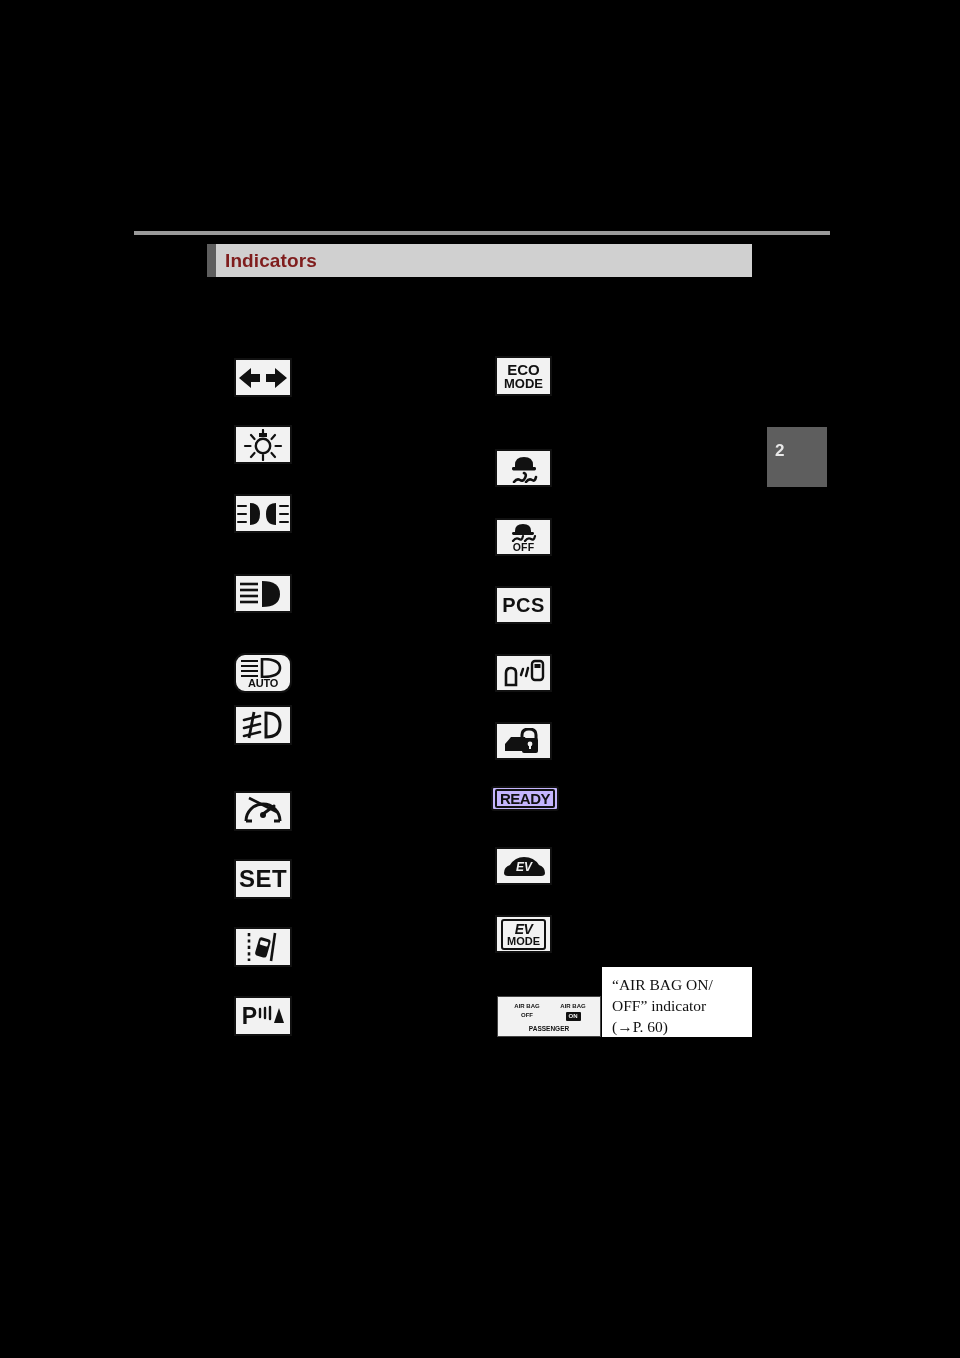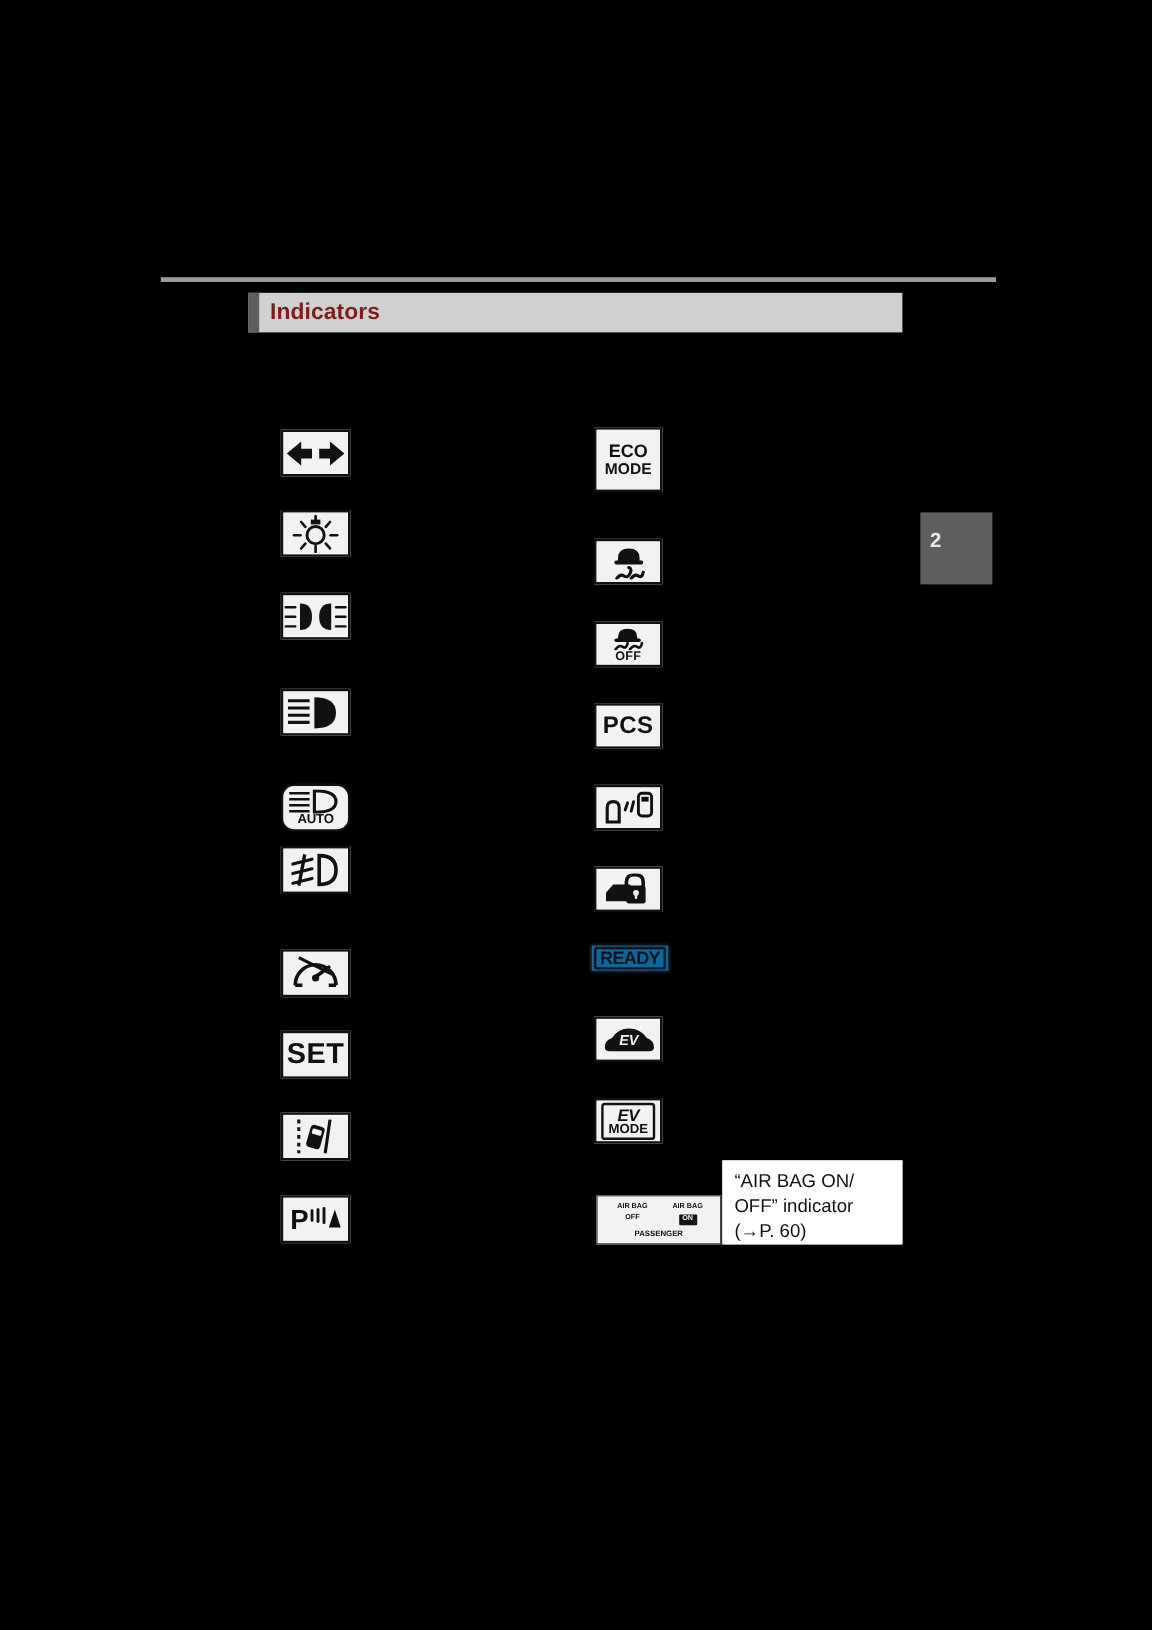--- a/index.html
+++ b/index.html
@@ -94,21 +94,21 @@
 
   
   .ready-tile {
     position: absolute;
     background: #000;
     display: flex;
     align-items: center;
     justify-content: center;
   }
   .ready-box {
-    background: #0369a1;
+    background: #c4b5fd;
     border: 2px solid #111;
     border-radius: 3px;
     padding: 1px 2px;
     display: flex;
     align-items: center;
     justify-content: flex-start;
   }
   .ready-inner {
     border: 2px solid #111;
     border-radius: 2px;
@@ -333,21 +333,21 @@
         <g stroke="#111" stroke-width="2.4" stroke-linecap="round">
           <line x1="2" y1="13" x2="2" y2="5"></line>
           <line x1="7" y1="14" x2="7" y2="4"></line>
           <line x1="12" y1="15" x2="12" y2="3"></line>
         </g>
         <polygon points="21,4 26,19 16,19" fill="#111"></polygon>
       </svg>
     </span>
   </div>
 
-  <div class="icon-tile" style="left:495px; top:356px; width:57px; height:54px;">
+  <div class="icon-tile" style="left:495px; top:356px; width:57px; height:40px;">
     <span class="txt-icon txt-eco">
       <span style="display:block;">ECO</span>
       <span class="l2" style="display:block;">MODE</span>
     </span>
   </div>
 
   <div class="icon-tile" style="left:495px; top:449px; width:57px; height:38px;">
     <span>
       <svg width="34" height="30" viewBox="0 0 34 30">
         <path d="M8 12 Q8 4 17 4 Q26 4 26 12 L26 15 L8 15 Z" fill="#111"></path>
@@ -429,20 +429,20 @@
         <div>OFF</div>
       </div>
       <div class="ab-r">
         <div>AIR BAG</div>
         <div><span class="ab-on">ON</span></div>
       </div>
       <div class="ab-bot">PASSENGER</div>
     </div>
   </div>
 
-  <div class="callout" style="left:602px; top:967px; width:150px; height:70px;">
+  <div class="callout" style="left:602px; top:967px; width:150px; height:70px;font-family:Liberation Serif, serif;">
     <span class="ln">“AIR    BAG    ON/</span>
     <span class="ln">OFF”        indicator</span>
     <span class="ln">(→P. 60)</span>
   </div>
 
 
 </div>
 
 </body></html>

